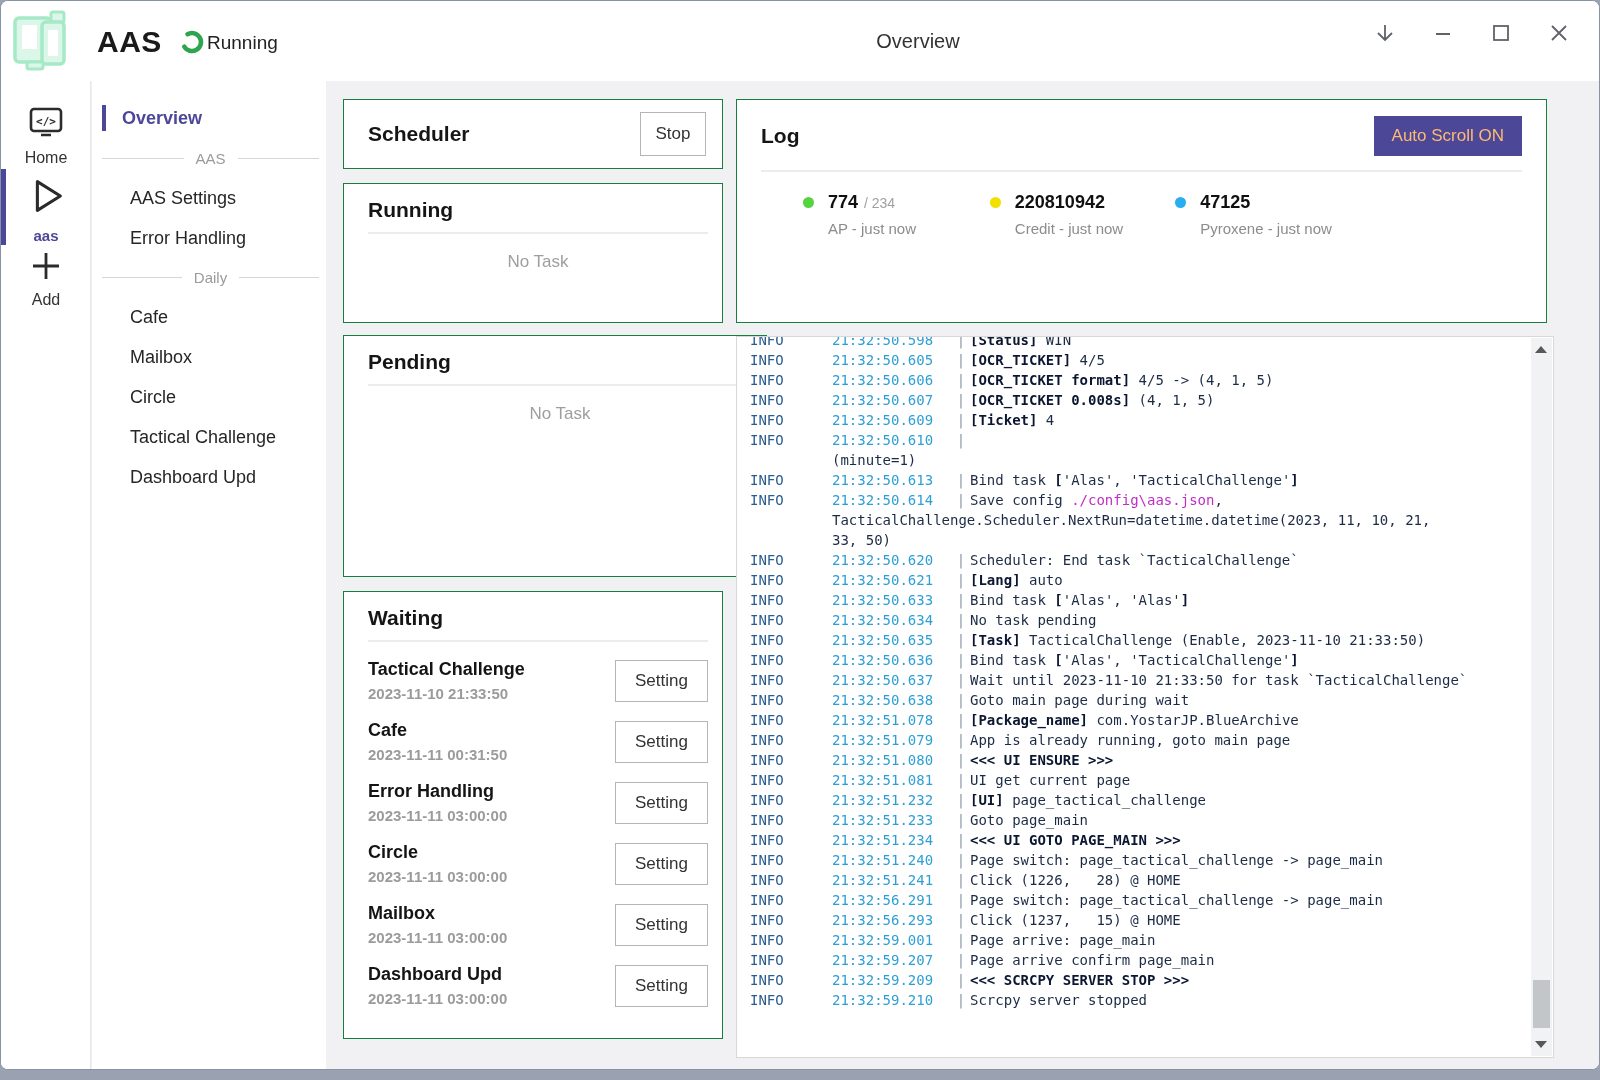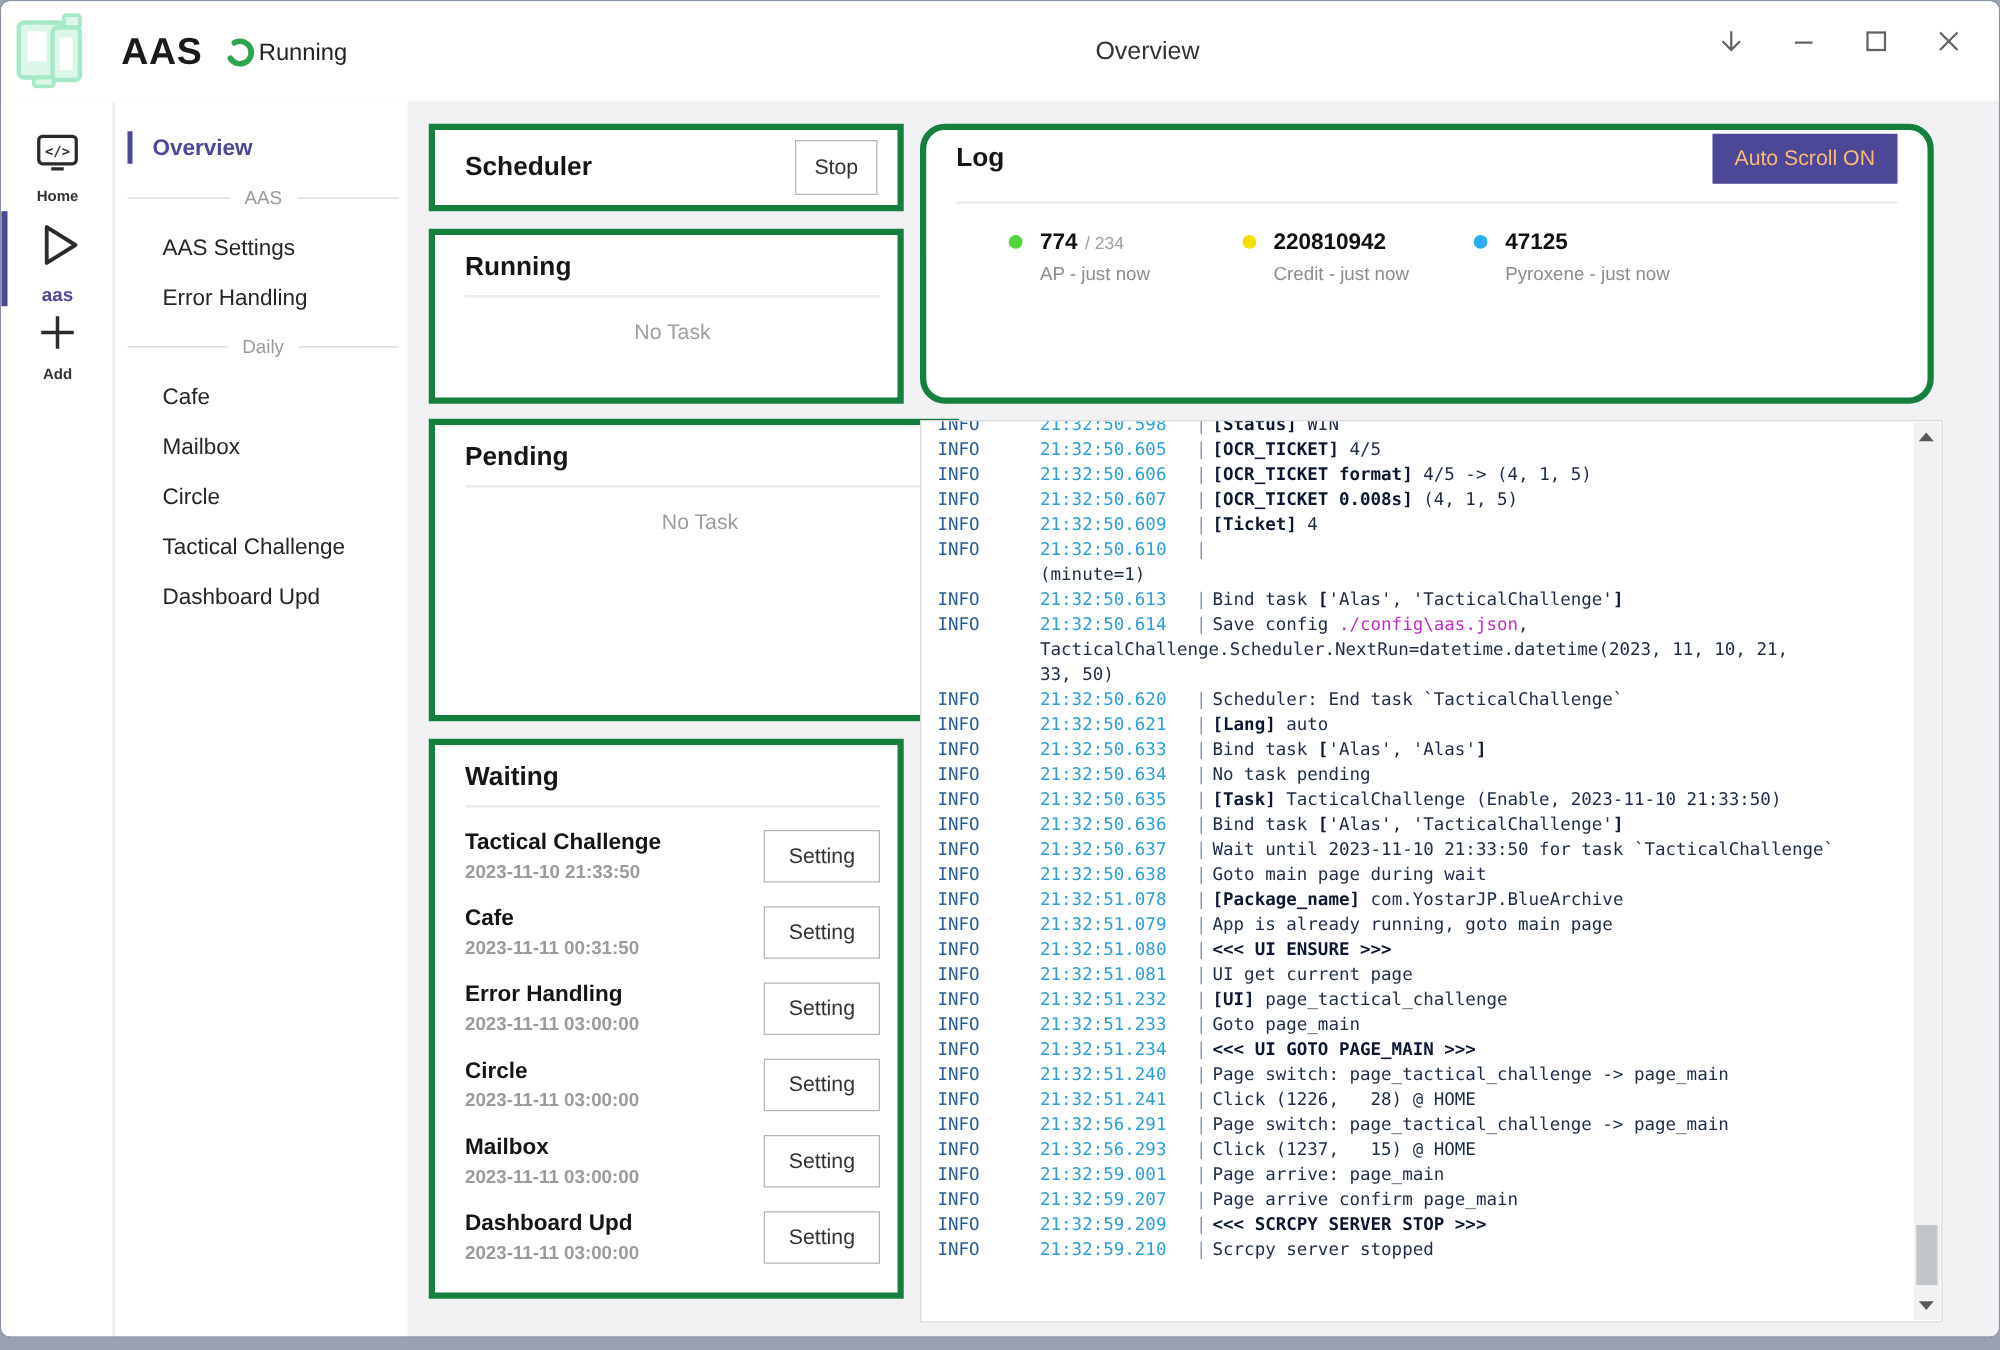--- a/index.html
+++ b/index.html
@@ -18,56 +18,56 @@
   .win-title { position:absolute; left:837px; top:29px; width:160px; text-align:center; font-size:20px; color:#333; }
   .win-controls { position:absolute; right:28px; top:20px; display:flex; gap:34px; align-items:center; }
   .win-btn { width:24px; height:24px; display:flex; align-items:center; justify-content:center; cursor:pointer; }
 
   
   .appbody { position:absolute; top:80px; left:0; right:0; bottom:0; background:#f1f1f3; }
 
   
   .rail { position:absolute; left:0; top:0; bottom:0; width:90px; background:#fff; border-right:1px solid #e7e7e7; }
   .rail-item { position:absolute; left:0; width:90px; text-align:center; cursor:pointer; }
-  .rail-label { font-size:12px; color:#333; margin-top:4px;font-weight:bold; }
+  .rail-label { font-size:16px; color:#333; margin-top:4px; }
   .rail-label.accent { font-size:15px; font-weight:bold; color:#4d4797; }
   .rail-active-bar { position:absolute; left:0; top:88px; width:5px; height:76px; background:#4d4797; }
 
   
   .menu { position:absolute; left:91px; top:0; bottom:0; width:234px; background:#fff; padding-top:16px; }
   .menu-item { height:40px; display:flex; align-items:center; padding-left:38px; font-size:18px; color:#262626; cursor:pointer; }
   .menu-item.active { height:42px; padding-left:10px; font-weight:bold; color:#4d4797; }
   .menu-item.active::before { content:''; width:4px; height:26px; background:#4d4797; margin-right:16px; }
   .menu-divider { height:39px; display:flex; align-items:center; padding:0 7px 0 10px; }
   .dline { flex:1; height:1px; background:#d6d6d6; }
   .dlabel { margin:0 12px; font-size:15px; color:#9b9b9b; }
 
   
-  .card { position:absolute; background:#fff; border:5px solid #15803d; }
+  .card { position:absolute; background:#fff; border:1px solid #15803d; }
   .card-title { font-size:21px; font-weight:bold; color:#151515; }
   .card-hr { height:2px; background:#ececec; margin-top:10px; }
   .no-task { text-align:center; color:#9e9e9e; font-size:17px; margin-top:18px; }
   .btn { background:#fff; border:1px solid #b5b5b5; color:#333; font-size:17px; font-family:"Liberation Sans", sans-serif; cursor:pointer; }
 
   #card-scheduler { left:342px; top:18px; width:380px; height:70px; display:flex; align-items:center; padding:0 16px 0 24px; }
   #card-scheduler .card-title { flex:1; }
   .btn-stop { width:66px; height:44px; }
 
   #card-running { left:342px; top:102px; width:380px; height:140px; padding:14px 14px 0 24px; }
   #card-pending { left:342px; top:254px; width:424px; height:242px; padding:14px 14px 0 24px; }
   #card-waiting { left:342px; top:510px; width:380px; height:448px; padding:14px 14px 0 24px; }
   .wait-list { margin-top:8px; }
   .wait-row { display:flex; align-items:center; height:61px; }
   .wait-info { flex:1; }
   .wait-name { font-size:18px; font-weight:bold; color:#141414; }
   .wait-date { font-size:15px; font-weight:bold; color:#9b9b9b; margin-top:5px; }
   .btn-setting { width:93px; height:42px; }
 
   
-  #card-log { left:735px; top:18px; width:811px; height:224px; padding:3px 24px;border-radius:20px; }
+  #card-log { left:735px; top:18px; width:811px; height:224px; padding:16px 24px; }
   .log-head { display:flex; align-items:center; }
   .log-head .card-title { flex:1; }
   .btn-autoscroll { height:40px; padding:0 18px; background:#4d4797; border:none; color:#fdba74; font-size:17px; font-family:"Liberation Sans", sans-serif; cursor:pointer; }
   #card-log .card-hr { margin-top:14px; }
   .stats { display:flex; margin-top:20px; }
   .stat { width:197px; display:flex;justify-content:center; }
   .stat-dot { width:11px; height:11px; border-radius:50%; margin-top:5px; flex:0 0 11px; }
   .stat-body { margin-left:14px; }
   .stat-val { font-size:18px; font-weight:bold; color:#101010; }
   .stat-suffix { font-size:14px; color:#a0a0a0; margin-left:6px; font-weight:normal; }

